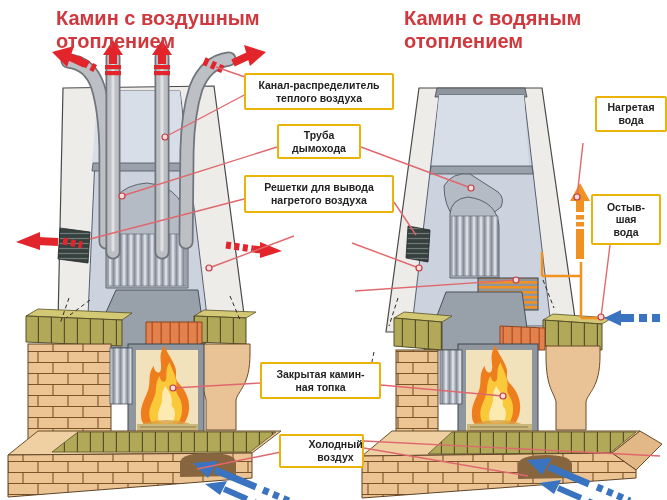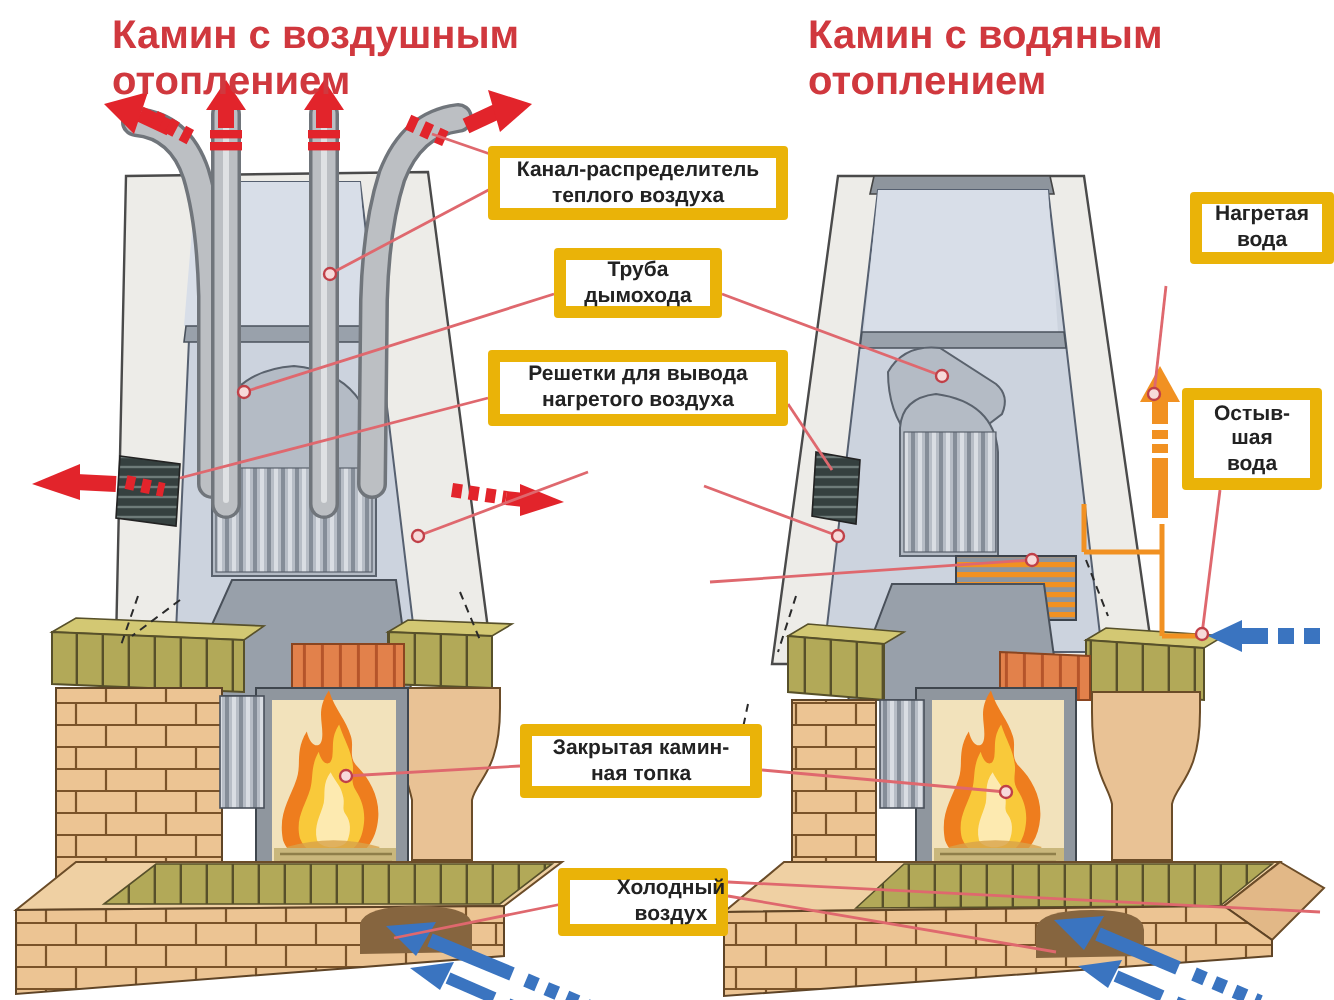--- a/index.html
+++ b/index.html
@@ -1,21 +1,21 @@
 <!DOCTYPE html>
 <html><head>
 <meta charset="utf-8">
 <style>
   html,body{margin:0;padding:0;background:#fff;}
   #stage{position:relative;width:667px;height:500px;overflow:hidden;
          font-family:"Liberation Sans","DejaVu Sans",sans-serif;background:#5eead4;}
   #stage svg{position:absolute;left:0;top:0;}
   .ttl{position:absolute;font-size:20px;font-weight:bold;line-height:1.15;
        color:#d0383e;white-space:pre-line;}
-  .lbl{position:absolute;background:#fff;border:6px solid #eab308;border-radius:2px;
+  .lbl{position:absolute;background:#fff;border:2px solid #eab308;border-radius:2px;
        display:flex;align-items:center;justify-content:center;text-align:center;
        font-size:10.5px;font-weight:bold;color:#222;line-height:1.2;
        white-space:pre-line;box-sizing:border-box;padding:1px 2px;}
 </style>
 </head>
 <body>
 
 <div id="stage">
 
 <svg width="667" height="500" viewBox="0 0 667 500">

